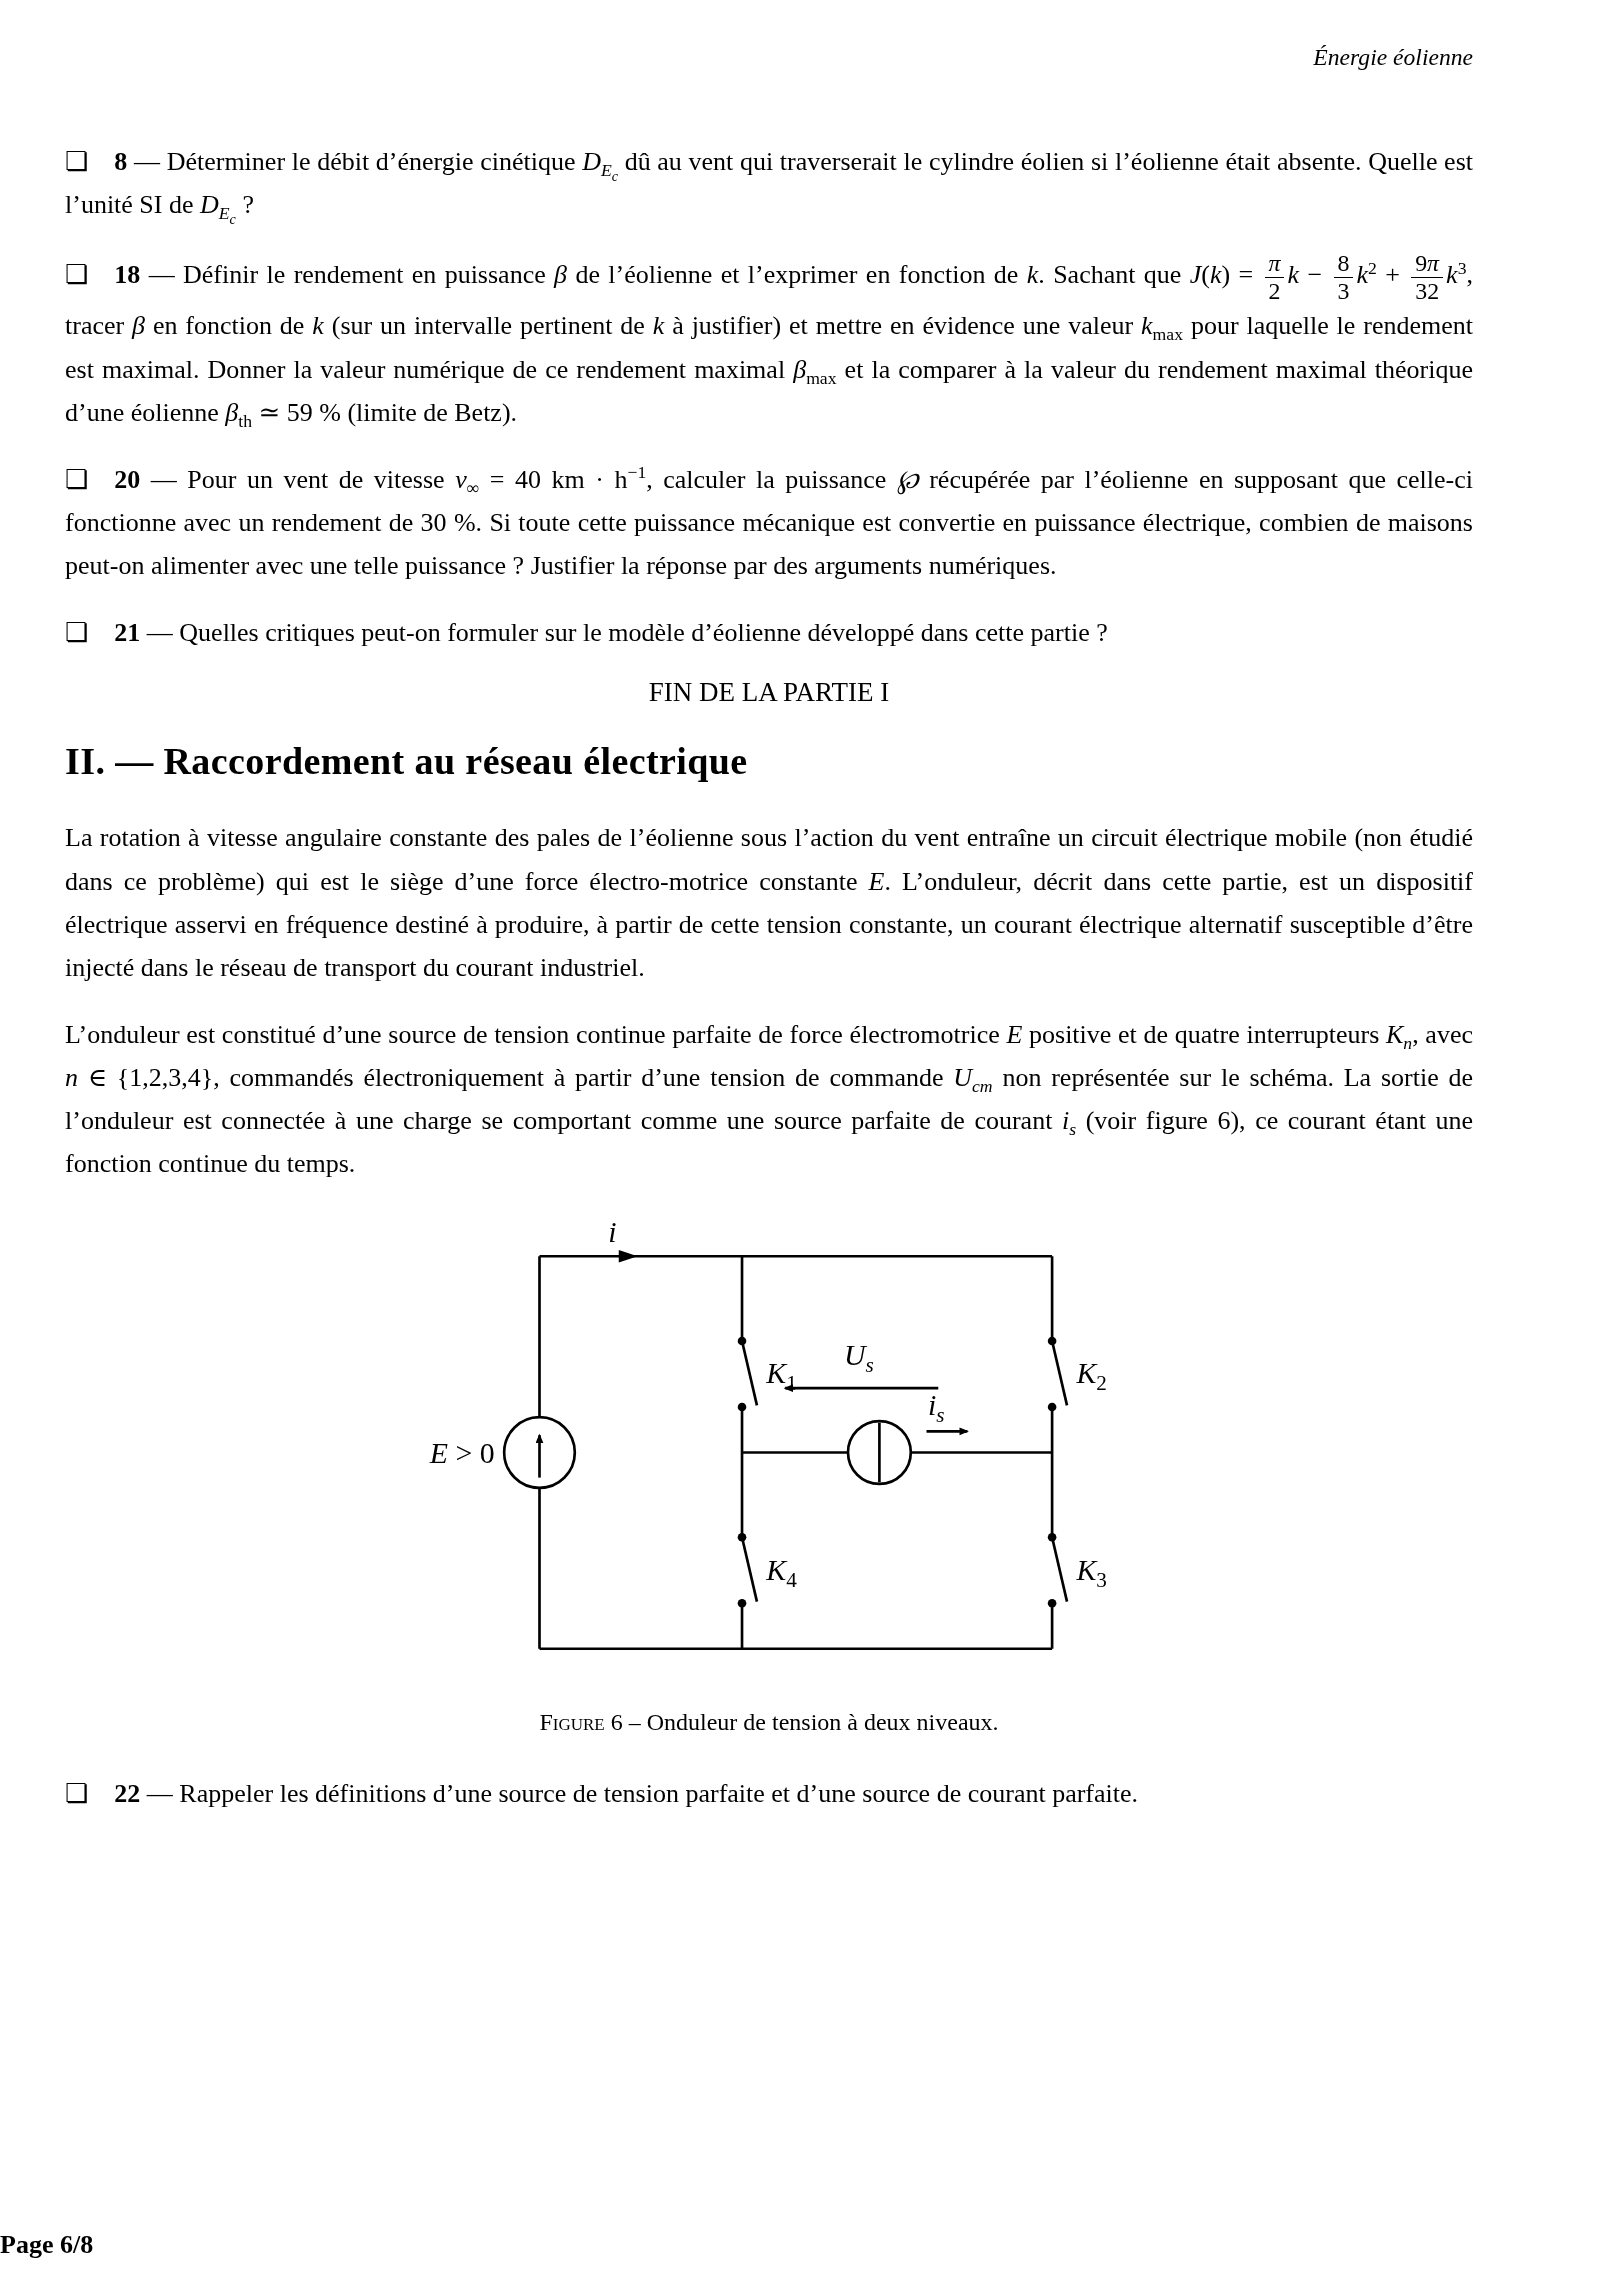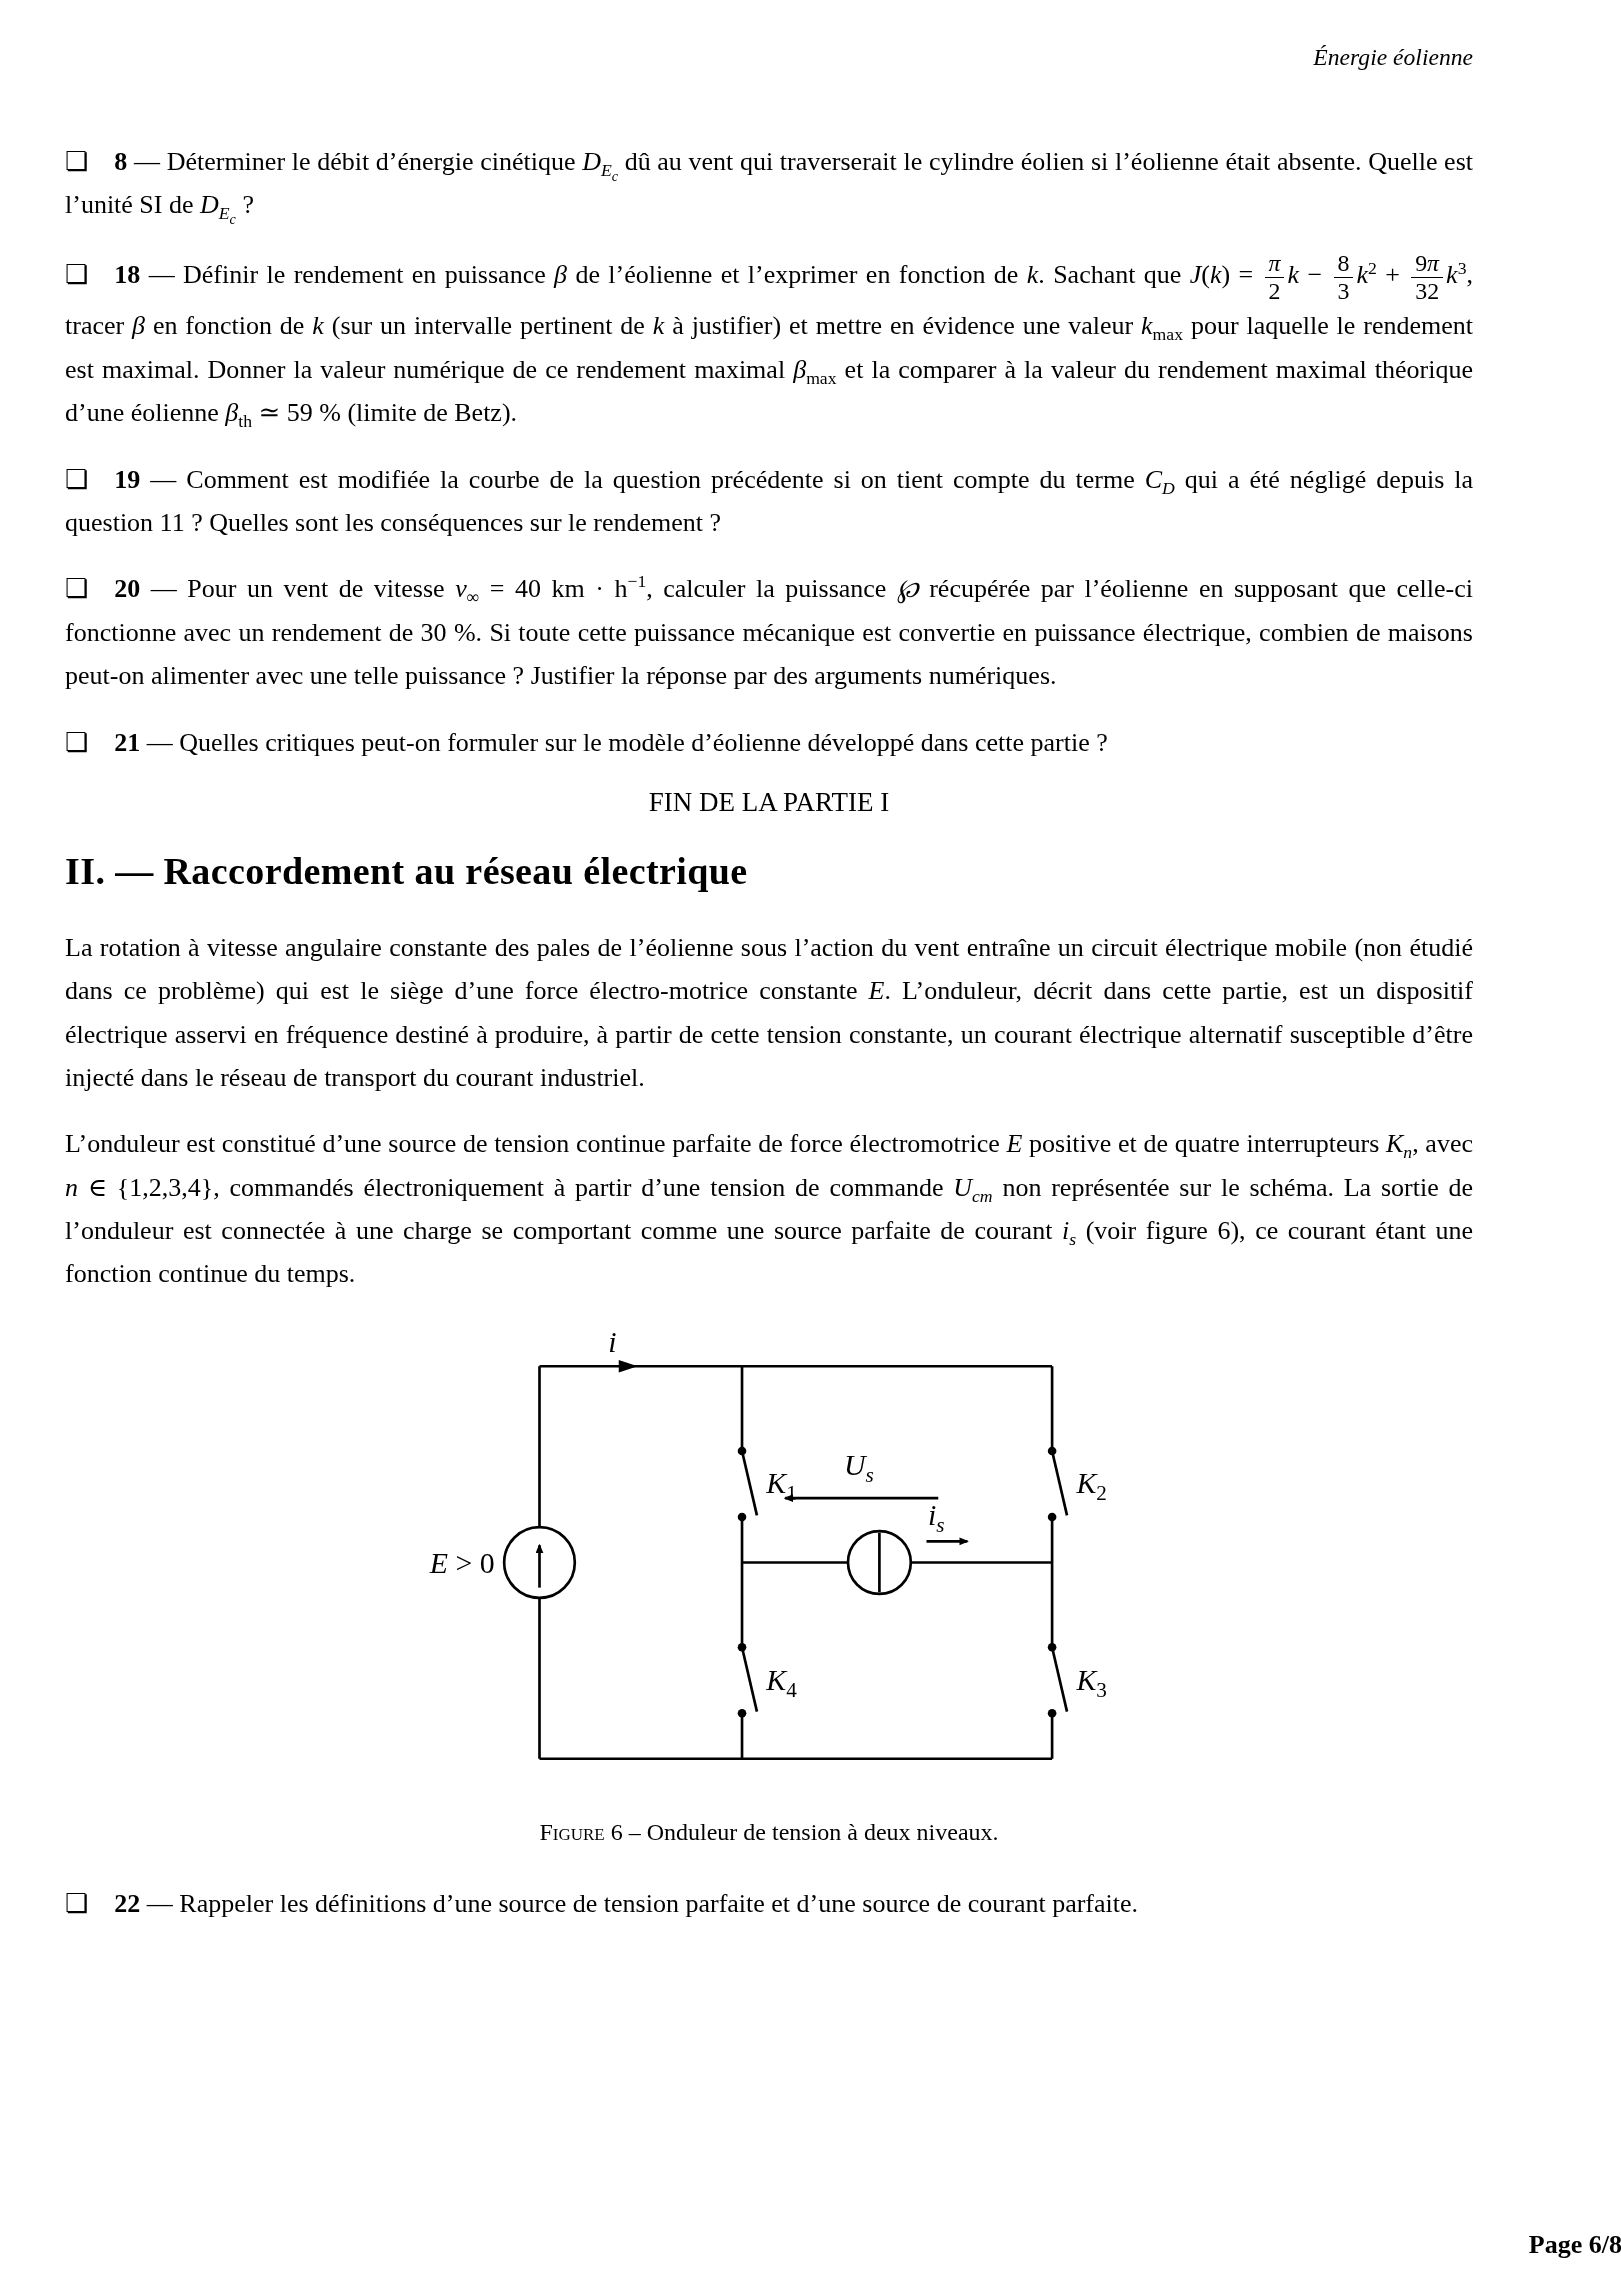--- a/index.html
+++ b/index.html
@@ -60,42 +60,41 @@
     font-size:24px;
     margin-top:9px;
     text-align:center;
   }
   .sc { font-variant:small-caps; }
   .q22 { margin-top:36px; }
   .footer {
     position:absolute;
     left:0; bottom:35px;
     width:100%;
-    text-align:right;
+    text-align:left;
     font-weight:bold;
     font-size:26px;
   }
   
   .wire { stroke:#000; stroke-width:3.4; fill:none; }
   .node { fill:#000; stroke:none; }
   .lbl  { font-size:38px; font-style:italic; font-family:inherit; }
   .lblu { font-size:38px; font-style:normal; font-family:inherit; }
   .subn { font-size:27px; font-style:normal; }
   .subi { font-size:27px; font-style:italic; }
 </style>
 </head>
 <body>
 
 <div class="page">
 
   <div class="running-head">Énergie éolienne</div>
 
   <p class="q">❏ <b>8</b> — Déterminer le débit d’énergie cinétique <i>D</i><sub><i>E</i><sub><i>c</i></sub></sub> dû au vent qui traverserait le cylindre éolien si l’éolienne était absente. Quelle est l’unité SI de <i>D</i><sub><i>E</i><sub><i>c</i></sub></sub> ?</p>
   <p class="q">❏ <b>18</b> — Définir le rendement en puissance <i>β</i> de l’éolienne et l’exprimer en fonction de <i>k</i>. Sachant que <i>J</i>(<i>k</i>) = <span class="frac"><span class="num"><i>π</i></span><span class="den">2</span></span><i>k</i> − <span class="frac"><span class="num">8</span><span class="den">3</span></span><i>k</i><sup>2</sup> + <span class="frac"><span class="num">9<i>π</i></span><span class="den">32</span></span><i>k</i><sup>3</sup>, tracer <i>β</i> en fonction de <i>k</i> (sur un intervalle pertinent de <i>k</i> à justifier) et mettre en évidence une valeur <i>k</i><sub>max</sub> pour laquelle le rendement est maximal. Donner la valeur numérique de ce rendement maximal <i>β</i><sub>max</sub> et la comparer à la valeur du rendement maximal théorique d’une éolienne <i>β</i><sub>th</sub> ≃ 59 % (limite de Betz).</p>
-  <p class="q">❏ <b>19</b> — Comment est modifiée la courbe de la question précédente si on tient compte du terme <i>C</i><sub><i>D</i></sub> qui a été négligé depuis la question 11 ? Quelles sont les conséquences sur le rendement ?</p>
   <p class="q">❏ <b>20</b> — Pour un vent de vitesse <i>v</i><sub>∞</sub> = 40 km · h<sup>−1</sup>, calculer la puissance <i>℘</i> récupérée par l’éolienne en supposant que celle-ci fonctionne avec un rendement de 30 %. Si toute cette puissance mécanique est convertie en puissance électrique, combien de maisons peut-on alimenter avec une telle puissance ? Justifier la réponse par des arguments numériques.</p>
   <p class="q">❏ <b>21</b> — Quelles critiques peut-on formuler sur le modèle d’éolienne développé dans cette partie ?</p>
 
   <div class="fin">FIN DE LA PARTIE I</div>
 
   <h1 class="section">II. — Raccordement au réseau électrique</h1>
 
   <p class="body">La rotation à vitesse angulaire constante des pales de l’éolienne sous l’action du vent entraîne un circuit électrique mobile (non étudié dans ce problème) qui est le siège d’une force électro-motrice constante <i>E</i>. L’onduleur, décrit dans cette partie, est un dispositif électrique asservi en fréquence destiné à produire, à partir de cette tension constante, un courant électrique alternatif susceptible d’être injecté dans le réseau de transport du courant industriel.</p>
   <p class="body">L’onduleur est constitué d’une source de tension continue parfaite de force électromotrice <i>E</i> positive et de quatre interrupteurs <i>K</i><sub><i>n</i></sub>, avec <i>n</i> ∈ {1,2,3,4}, commandés électroniquement à partir d’une tension de commande <i>U</i><sub><i>cm</i></sub> non représentée sur le schéma. La sortie de l’onduleur est connectée à une charge se comportant comme une source parfaite de courant <i>i</i><sub><i>s</i></sub> (voir figure 6), ce courant étant une fonction continue du temps.</p>
 

